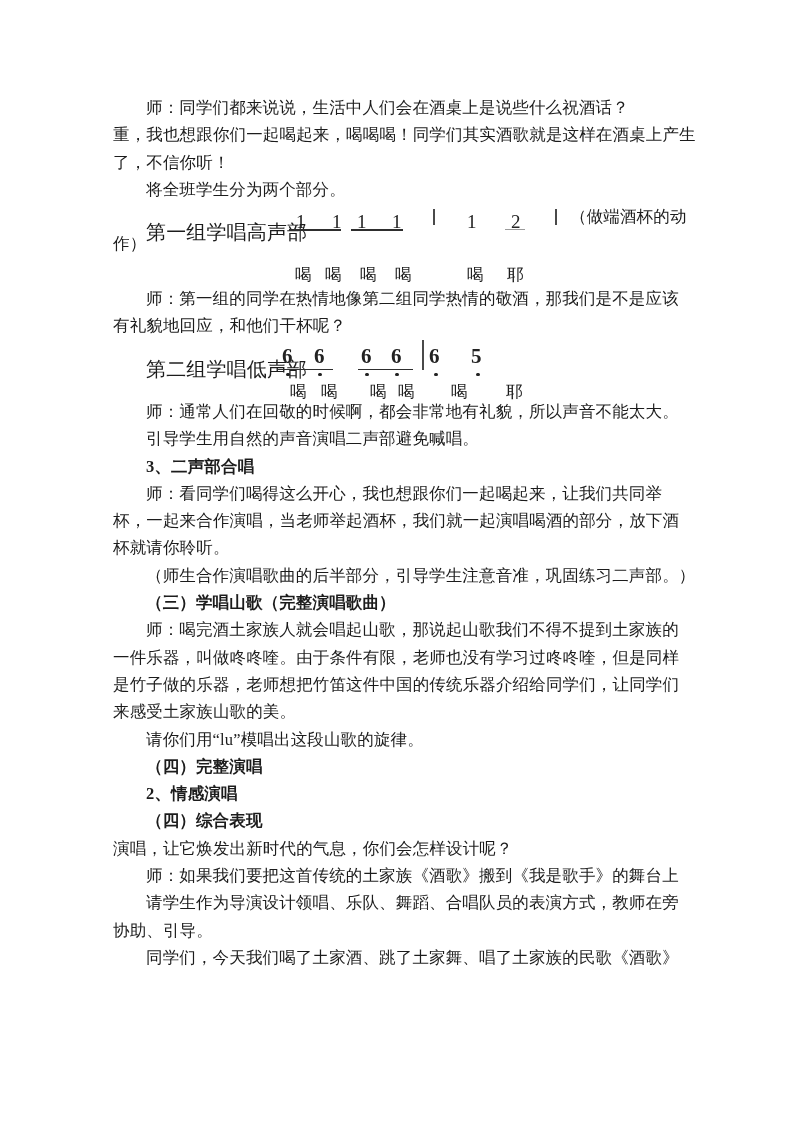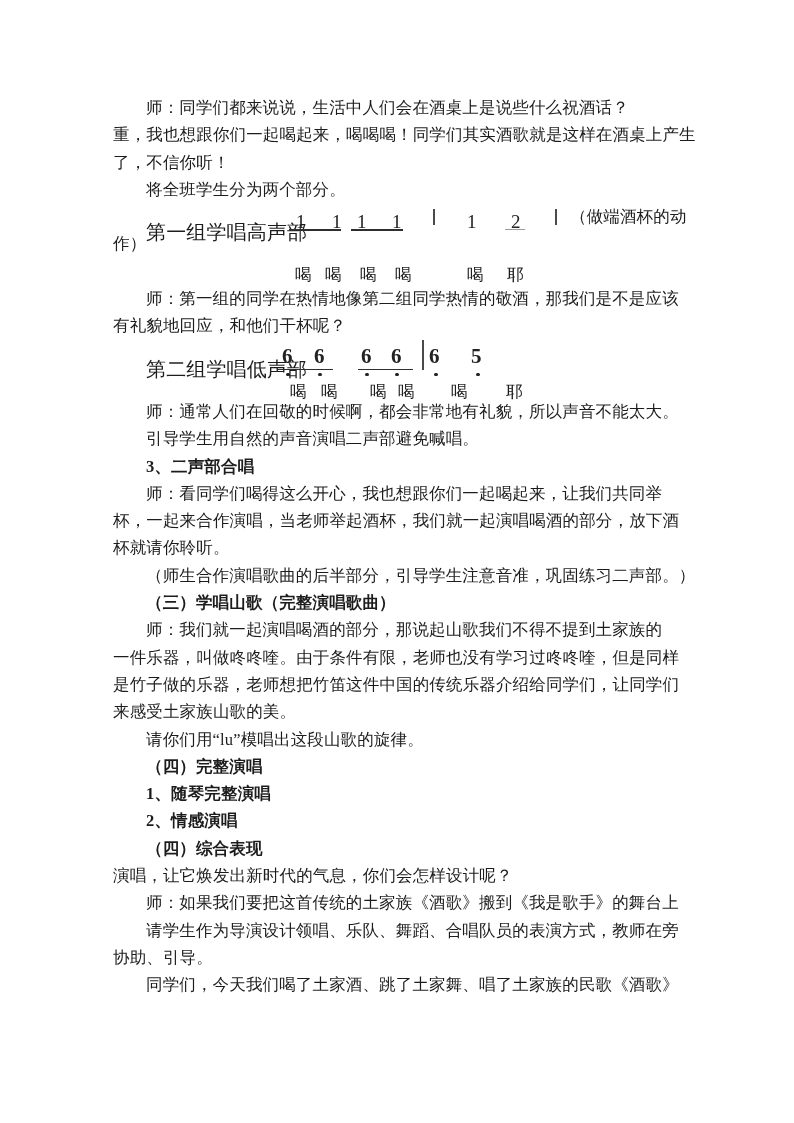--- a/index.html
+++ b/index.html
@@ -125,27 +125,26 @@
     </div>
 
     <div class="ln ind">师：通常人们在回敬的时候啊，都会非常地有礼貌，所以声音不能太大。</div>
     <div class="ln ind">引导学生用自然的声音演唱二声部避免喊唱。</div>
     <div class="ln ind b">3、二声部合唱</div>
     <div class="ln ind">师：看同学们喝得这么开心，我也想跟你们一起喝起来，让我们共同举</div>
     <div class="ln">杯，一起来合作演唱，当老师举起酒杯，我们就一起演唱喝酒的部分，放下酒</div>
     <div class="ln">杯就请你聆听。</div>
     <div class="ln ind">（师生合作演唱歌曲的后半部分，引导学生注意音准，巩固练习二声部。）</div>
     <div class="ln ind b">（三）学唱山歌（完整演唱歌曲）</div>
-    <div class="ln ind">师：我们就一起演唱喝酒的部分，那说起山歌我们不得不提到土家族的</div>
+    <div class="ln ind">师：喝完酒土家族人就会唱起山歌，那说起山歌我们不得不提到土家族的</div>
     <div class="ln">一件乐器，叫做咚咚喹。由于条件有限，老师也没有学习过咚咚喹，但是同样</div>
     <div class="ln">是竹子做的乐器，老师想把竹笛这件中国的传统乐器介绍给同学们，让同学们</div>
     <div class="ln">来感受土家族山歌的美。</div>
     <div class="ln ind">请你们用“lu”模唱出这段山歌的旋律。</div>
     <div class="ln ind b">（四）完整演唱</div>
-    <div class="ln ind b">1、随琴完整演唱</div>
     <div class="ln ind b">2、情感演唱</div>
     <div class="ln ind b">（四）综合表现</div>
     <div class="ln">演唱，让它焕发出新时代的气息，你们会怎样设计呢？</div>
     <div class="ln ind">师：如果我们要把这首传统的土家族《酒歌》搬到《我是歌手》的舞台上</div>
     <div class="ln ind">请学生作为导演设计领唱、乐队、舞蹈、合唱队员的表演方式，教师在旁</div>
     <div class="ln">协助、引导。</div>
     <div class="ln ind">同学们，今天我们喝了土家酒、跳了土家舞、唱了土家族的民歌《酒歌》</div>
 
   </div>
 </div>

